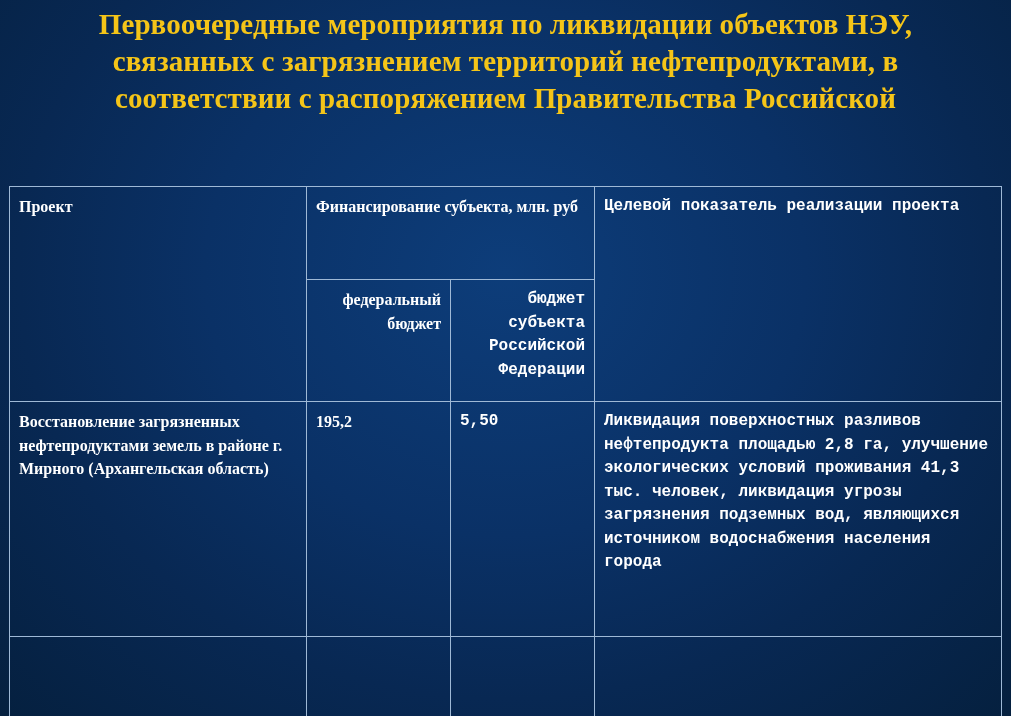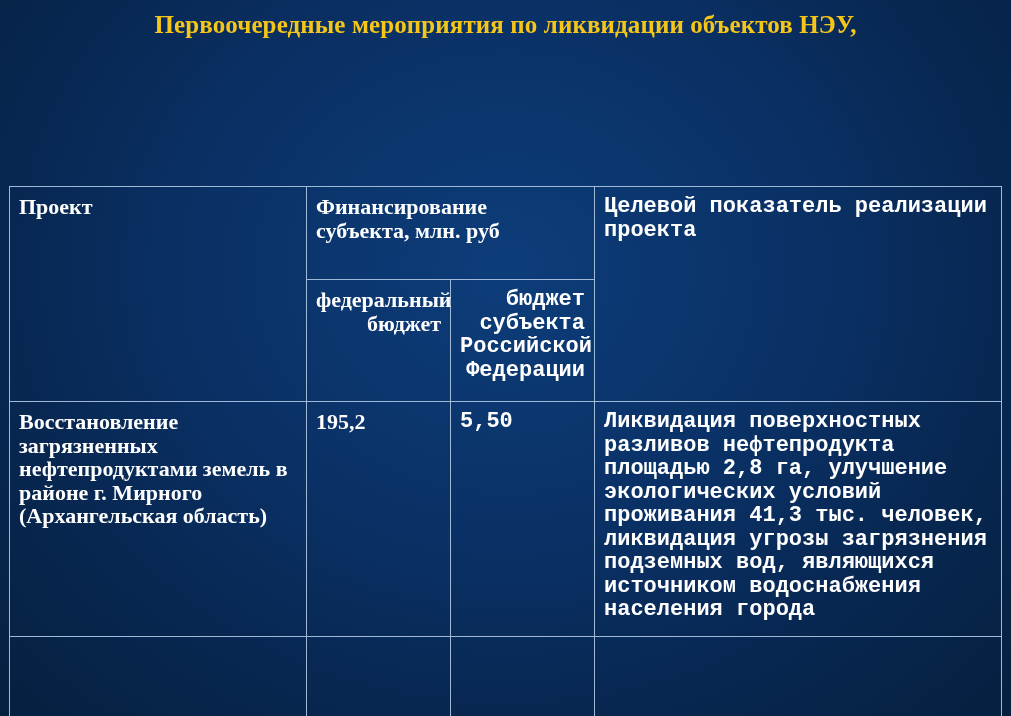--- a/index.html
+++ b/index.html
@@ -19,42 +19,42 @@
     background: radial-gradient(ellipse at 50% 38%, #0d3d7a 0%, #0a3166 42%, #082853 68%, #05203f 100%);
     box-sizing: border-box;
   }
   .title-block {
     padding: 6px 22px 0 22px;
     text-align: center;
   }
   .title-line {
     color: #f5c518;
     font-weight: bold;
-    font-size: 25px;
+    font-size: 29px;
     line-height: 37px;
     letter-spacing: 0.1px;
     white-space: nowrap;
   }
   .table-wrap {
     position: absolute;
     left: 9px;
     top: 186px;
     width: 993px;
   }
   table.main {
     border-collapse: collapse;
     width: 993px;
     table-layout: fixed;
   }
   table.main td {
     border: 1px solid #9fb9d6;
     vertical-align: top;
     color: #ffffff;
     font-weight: bold;
-    font-size: 22px;
+    font-size: 16px;
     line-height: 23.5px;
     padding: 8px 9px 8px 9px;
     background: transparent;
   }
   .col-proj { width: 278px; }
   .col-fed  { width: 162px; }
   .col-sub  { width: 165px; font-family: Liberation Mono, monospace; }
   .col-goal { width: 388px; font-family: Liberation Mono, monospace; }
 
   td.head-proj   { height: 183px; }
@@ -70,20 +70,22 @@
     border-top: none;
   }
 </style>
 </head>
 <body>
 
 <div class="slide">
 
   <div class="title-block">
     <div class="title-line">Первоочередные мероприятия по ликвидации объектов НЭУ,</div>
+    <div class="title-line">связанных с загрязнением территорий нефтепродуктами, в</div>
+    <div class="title-line">соответствии с распоряжением Правительства Российской</div>
   </div>
 
   <div class="table-wrap">
     <table class="main">
       <tbody>
         <tr>
           <td class="col-proj head-proj" rowspan="2">Проект</td>
           <td class="head-fin" colspan="2">Финансирование субъекта, млн. руб</td>
           <td class="col-goal head-goal" rowspan="2">Целевой показатель реализации проекта</td>
         </tr>

